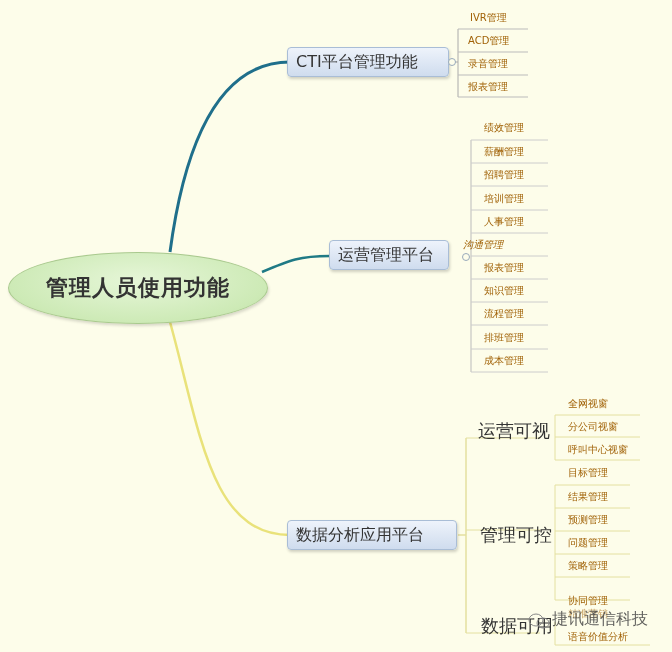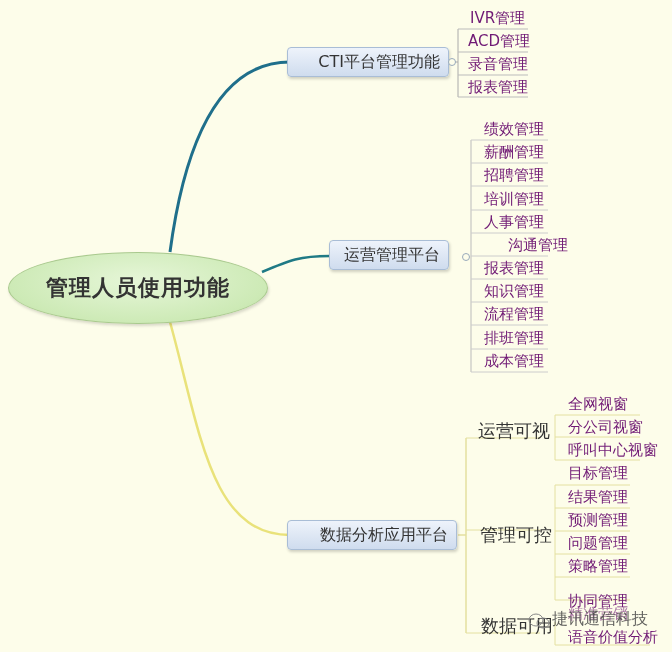--- a/index.html
+++ b/index.html
@@ -3,23 +3,23 @@
 <meta charset="utf-8">
 <style>
   html,body{margin:0;padding:0;}
   body{width:672px;height:652px;background:#fdfdea;position:relative;overflow:hidden;font-family:"DejaVu Sans","Liberation Sans",sans-serif;color:#333;}
   svg.lines{position:absolute;left:0;top:0;}
   .root{position:absolute;left:8px;top:252px;width:258px;height:70px;border-radius:50%;
     background:radial-gradient(ellipse at 50% 40%,#e6f6d8 0%,#cdeab6 70%,#bcdca2 100%);
     border:1px solid #a9c98e;box-shadow:1px 2px 3px rgba(0,0,0,.15);
     display:flex;align-items:center;justify-content:center;font-size:22px;font-weight:bold;color:#333;letter-spacing:1px;}
   .main{position:absolute;height:30px;border-radius:4px;background:linear-gradient(#eef3fb,#cfdcee);
-    border:1px solid #a9bdd6;box-shadow:1px 2px 3px rgba(0,0,0,.18);display:flex;align-items:center;justify-content:flex-end;
+    border:1px solid #a9bdd6;box-shadow:1px 2px 3px rgba(0,0,0,.18);display:flex;align-items:center;justify-content:flex-start;
     font-size:16px;color:#333;padding:0 8px;box-sizing:border-box;}
-  .leaf{position:absolute;font-size:15px;color:#701a75;height:22px;line-height:22px;white-space:nowrap;}
+  .leaf{position:absolute;font-size:10px;color:#a16207;height:22px;line-height:22px;white-space:nowrap;}
   .sub{position:absolute;font-size:18px;color:#333;white-space:nowrap;}
   .knob{position:absolute;width:6px;height:6px;border:1px solid #9ab;border-radius:50%;background:#fdfdea;}
   .wm{position:absolute;left:526px;top:609px;font-size:16px;color:#444;opacity:.85;}
   .wm-icon{position:absolute;left:528px;top:612px;width:22px;height:18px;}
 </style>
 </head>
 <body>
 
 <svg class="lines" width="672" height="652">
 
@@ -54,26 +54,26 @@
 <div class="leaf" style="left:470px;top:7px;">IVR管理</div>
 <div class="leaf" style="left:468px;top:30px;">ACD管理</div>
 <div class="leaf" style="left:468px;top:53px;">录音管理</div>
 <div class="leaf" style="left:468px;top:76px;">报表管理</div>
 
 <div class="main" style="left:329px;top:240px;width:120px;">
     <span>运营管理平台</span>
   </div>
 <div class="knob" style="left:462px;top:253px;"></div>
 
-<div class="leaf" style="left:484px;top:118px;">绩效管理</div>
+<div class="leaf" style="left:484px;top:118px;font-family:Liberation Mono, monospace;">绩效管理</div>
 <div class="leaf" style="left:484px;top:141px;">薪酬管理</div>
 <div class="leaf" style="left:484px;top:164px;">招聘管理</div>
 <div class="leaf" style="left:484px;top:188px;">培训管理</div>
 <div class="leaf" style="left:484px;top:211px;">人事管理</div>
-<div class="leaf" style="left:508px;top:234px;">沟通管理</div>
+<div class="leaf" style="left:463px;top:234px;font-style:italic;">沟通管理</div>
 <div class="leaf" style="left:484px;top:257px;">报表管理</div>
 <div class="leaf" style="left:484px;top:280px;">知识管理</div>
 <div class="leaf" style="left:484px;top:303px;">流程管理</div>
 <div class="leaf" style="left:484px;top:327px;">排班管理</div>
 <div class="leaf" style="left:484px;top:350px;">成本管理</div>
 
 <div class="main" style="left:287px;top:520px;width:170px;">
     <span>数据分析应用平台</span>
   </div>
 

